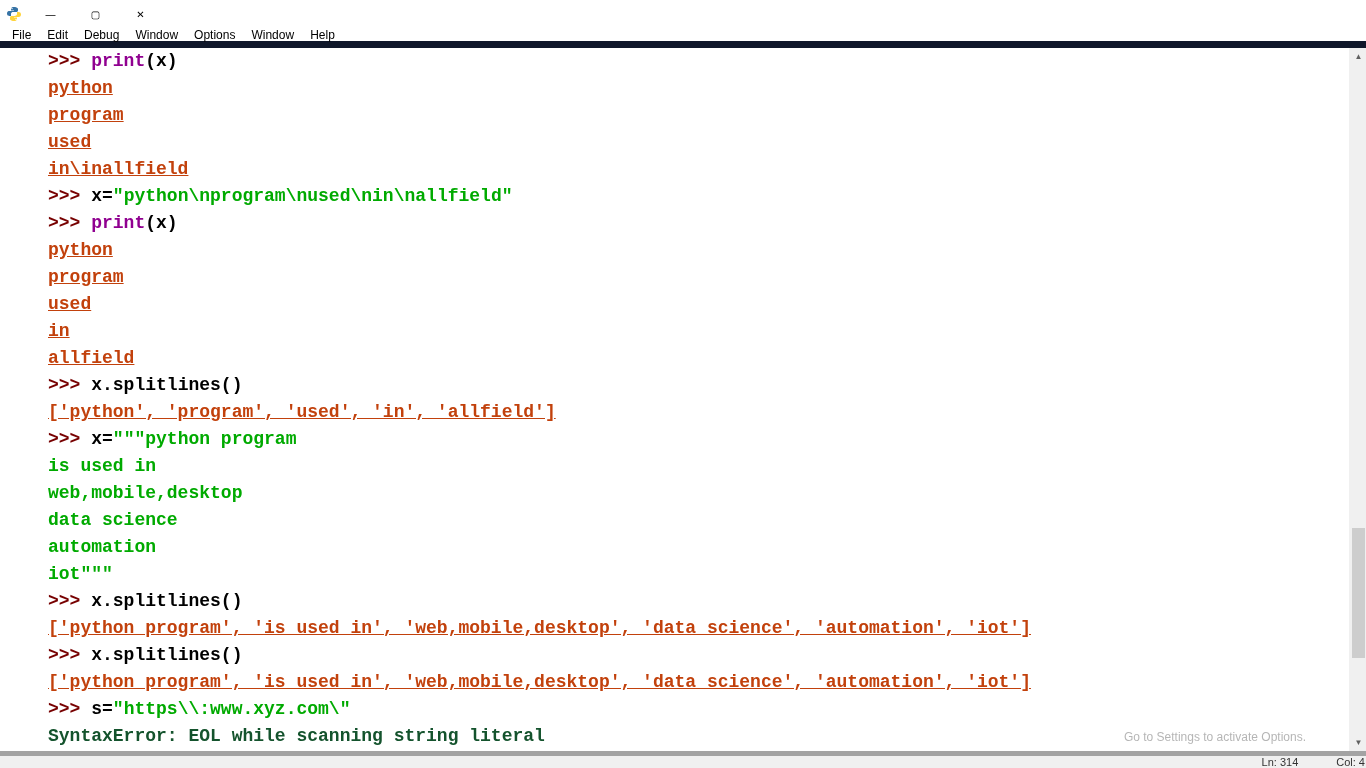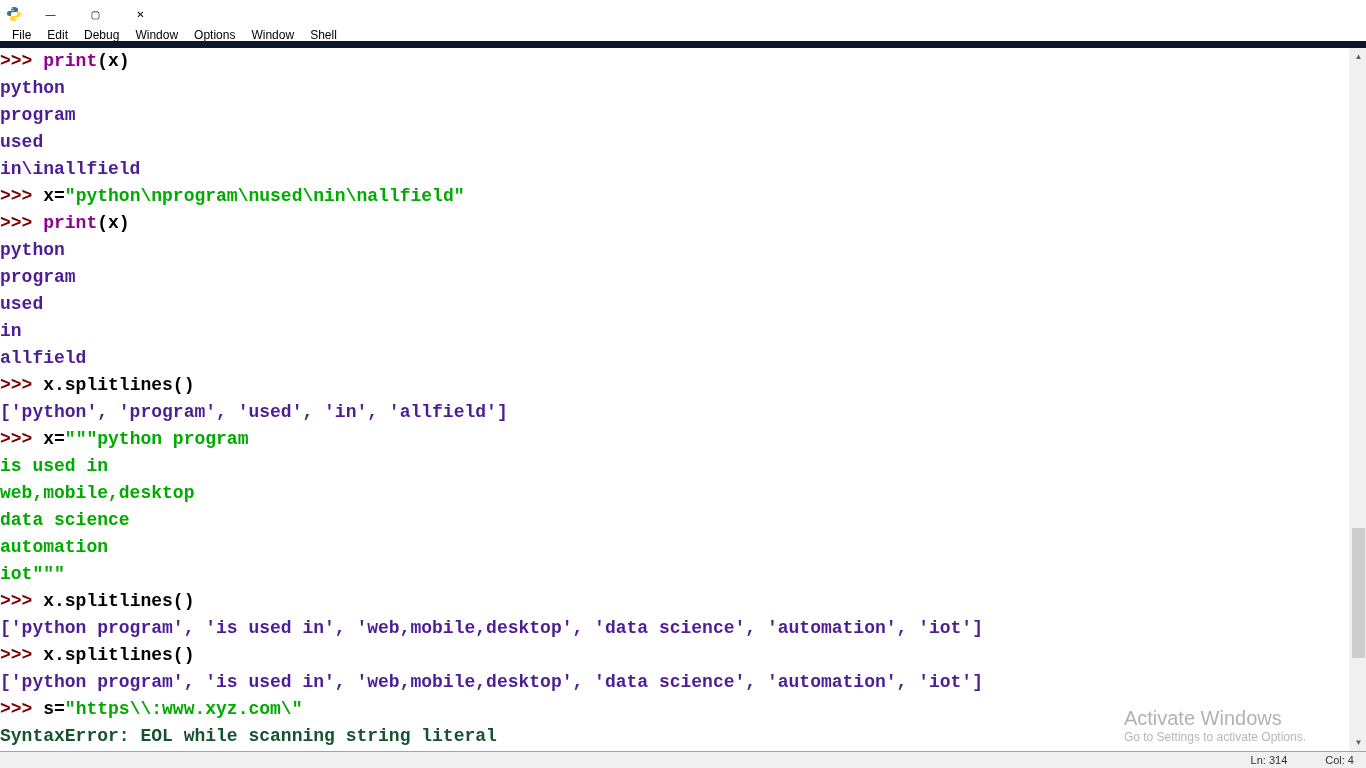--- a/index.html
+++ b/index.html
@@ -5,34 +5,34 @@
 * { margin:0; padding:0; box-sizing:border-box; }
 html,body { width:1366px; height:768px; overflow:hidden; font-family:"Segoe UI",Tahoma,sans-serif; background:#fff; }
 .titlebar { height:28px; display:flex; align-items:center; padding:0 2px 0 6px; background:#fff; font-size:12px; color:#000; }
 .titlebar .app-icon { width:16px; height:16px; margin-right:6px; display:flex; align-items:center; justify-content:center; }
 .titlebar .title { flex:1; }
 .win-controls { display:flex; height:100%; }
 .win-btn { width:45px; height:28px; display:flex; align-items:center; justify-content:center; font-family:"Segoe MDL2 Assets","Segoe UI Symbol",sans-serif; font-size:10px; cursor:default; }
 .menubar { height:20px; display:flex; align-items:center; padding:0 4px; font-size:12px; border-bottom:7px solid #0f172a; }
 .menubar > div { padding:2px 8px; cursor:default; }
 .shell-wrap { position:absolute; top:48px; bottom:17px; left:0; right:0; display:flex; }
-.shell { flex:1; overflow:hidden; background:#fff; font-family:"Courier New",monospace; font-size:18px; line-height:27px; font-weight:bold; padding:0 0; white-space:pre; }
+.shell { flex:1; overflow:hidden; background:#fff; font-family:"Courier New",monospace; font-size:18px; line-height:27px; font-weight:bold; padding:0 0; white-space:pre;margin-left:48px; }
 .scrollbar { width:17px; background:#f0f0f0; position:relative; border-left:1px solid #f0f0f0;}
 .scroll-btn { width:17px; height:17px; background:#f0f0f0; display:flex; align-items:center; justify-content:center; font-size:8px; color:#606060; position:absolute; left:0;}
 .scroll-btn.up{top:0;} .scroll-btn.down{bottom:0;}
 .scroll-thumb { position:absolute; left:2px; width:13px; background:#cdcdcd; top:480px; height:130px; }
-.statusbar { position:absolute; bottom:0; left:0; right:0; height:17px; background:#f0f0f0; border-top:1px solid #a3a3a3; font-size:11px; display:flex; align-items:center; justify-content:flex-end; padding:0 12px; color:#333;gap:15px;}
+.statusbar { position:absolute; bottom:0; left:0; right:0; height:17px; background:#f0f0f0; border-top:5px solid #a3a3a3; font-size:11px; display:flex; align-items:center; justify-content:flex-end; padding:0 1px; color:#333;gap:15px;}
 .watermark { position:absolute; right:60px; bottom:24px; text-align:left; color:rgba(120,120,120,.55); pointer-events:none; }
 .watermark .wt { font-size:20px; font-weight:400; color:rgba(120,120,120,.58);} 
 .watermark .ws { font-size:12px; color:rgba(120,120,120,.55);}
 
 .prompt{color:#770000;}      
 .builtin{color:#900090;}
 .str{color:#00AA00;}
-.stdout{color:#4c1d95;}
+.stdout{color:#c2410c;text-decoration:underline;}
 .err{color:#14532d;}
 .norm{color:#000;}
 </style>
 </head>
 <body>
 
 <div class="titlebar">
   <div class="app-icon">
     <svg width="16" height="16" viewBox="0 0 16 16">
         <path d="M7.5 1C5 1 5 3 5 3v1.5h3V5H3.5S1 5 1 7.5 3.5 10 3.5 10H5V8.2s-.1-2.2 2.2-2.2h3.1S12 6.1 12 4.3V3S12 1 7.5 1z" fill="#3673A5"></path>
@@ -54,34 +54,33 @@
   </div>
 </div>
 
 <div class="menubar">
   <div>File</div>
   <div>Edit</div>
   <div>Debug</div>
   <div>Window</div>
   <div>Options</div>
   <div>Window</div>
-  <div>Shell</div>
+  <div>Help</div>
 </div>
 
 <div class="shell-wrap">
   <div class="shell" id="shell"><div><span class="prompt">&gt;&gt;&gt; </span><span class="builtin">print</span><span class="norm">(x)</span></div><div><span class="stdout">python</span></div><div><span class="stdout">program</span></div><div><span class="stdout">used</span></div><div><span class="stdout">in\inallfield</span></div><div><span class="prompt">&gt;&gt;&gt; </span><span class="norm">x=</span><span class="str">"python\nprogram\nused\nin\nallfield"</span></div><div><span class="prompt">&gt;&gt;&gt; </span><span class="builtin">print</span><span class="norm">(x)</span></div><div><span class="stdout">python</span></div><div><span class="stdout">program</span></div><div><span class="stdout">used</span></div><div><span class="stdout">in</span></div><div><span class="stdout">allfield</span></div><div><span class="prompt">&gt;&gt;&gt; </span><span class="norm">x.splitlines()</span></div><div><span class="stdout">['python', 'program', 'used', 'in', 'allfield']</span></div><div><span class="prompt">&gt;&gt;&gt; </span><span class="norm">x=</span><span class="str">"""python program</span></div><div><span class="str">is used in</span></div><div><span class="str">web,mobile,desktop</span></div><div><span class="str">data science</span></div><div><span class="str">automation</span></div><div><span class="str">iot"""</span></div><div><span class="prompt">&gt;&gt;&gt; </span><span class="norm">x.splitlines()</span></div><div><span class="stdout">['python program', 'is used in', 'web,mobile,desktop', 'data science', 'automation', 'iot']</span></div><div><span class="prompt">&gt;&gt;&gt; </span><span class="norm">x.splitlines()</span></div><div><span class="stdout">['python program', 'is used in', 'web,mobile,desktop', 'data science', 'automation', 'iot']</span></div><div><span class="prompt">&gt;&gt;&gt; </span><span class="norm">s=</span><span class="str">"https\\:www.xyz.com\"</span></div><div><span class="err">SyntaxError: EOL while scanning string literal</span></div></div>
   <div class="scrollbar">
     <div class="scroll-btn up">▲</div>
     <div class="scroll-thumb"></div>
     <div class="scroll-btn down">▼</div>
   </div>
 </div>
 
 <div class="watermark">
-  <div class="wt">Activate Windows</div>
   <div class="ws">Go to Settings to activate Options.</div>
 </div>
 
 <div class="statusbar">
   <span>Ln: 314</span>
   <span style="width:8px"></span>
   <span>Col: 4</span>
 </div>
 
 </body></html>

